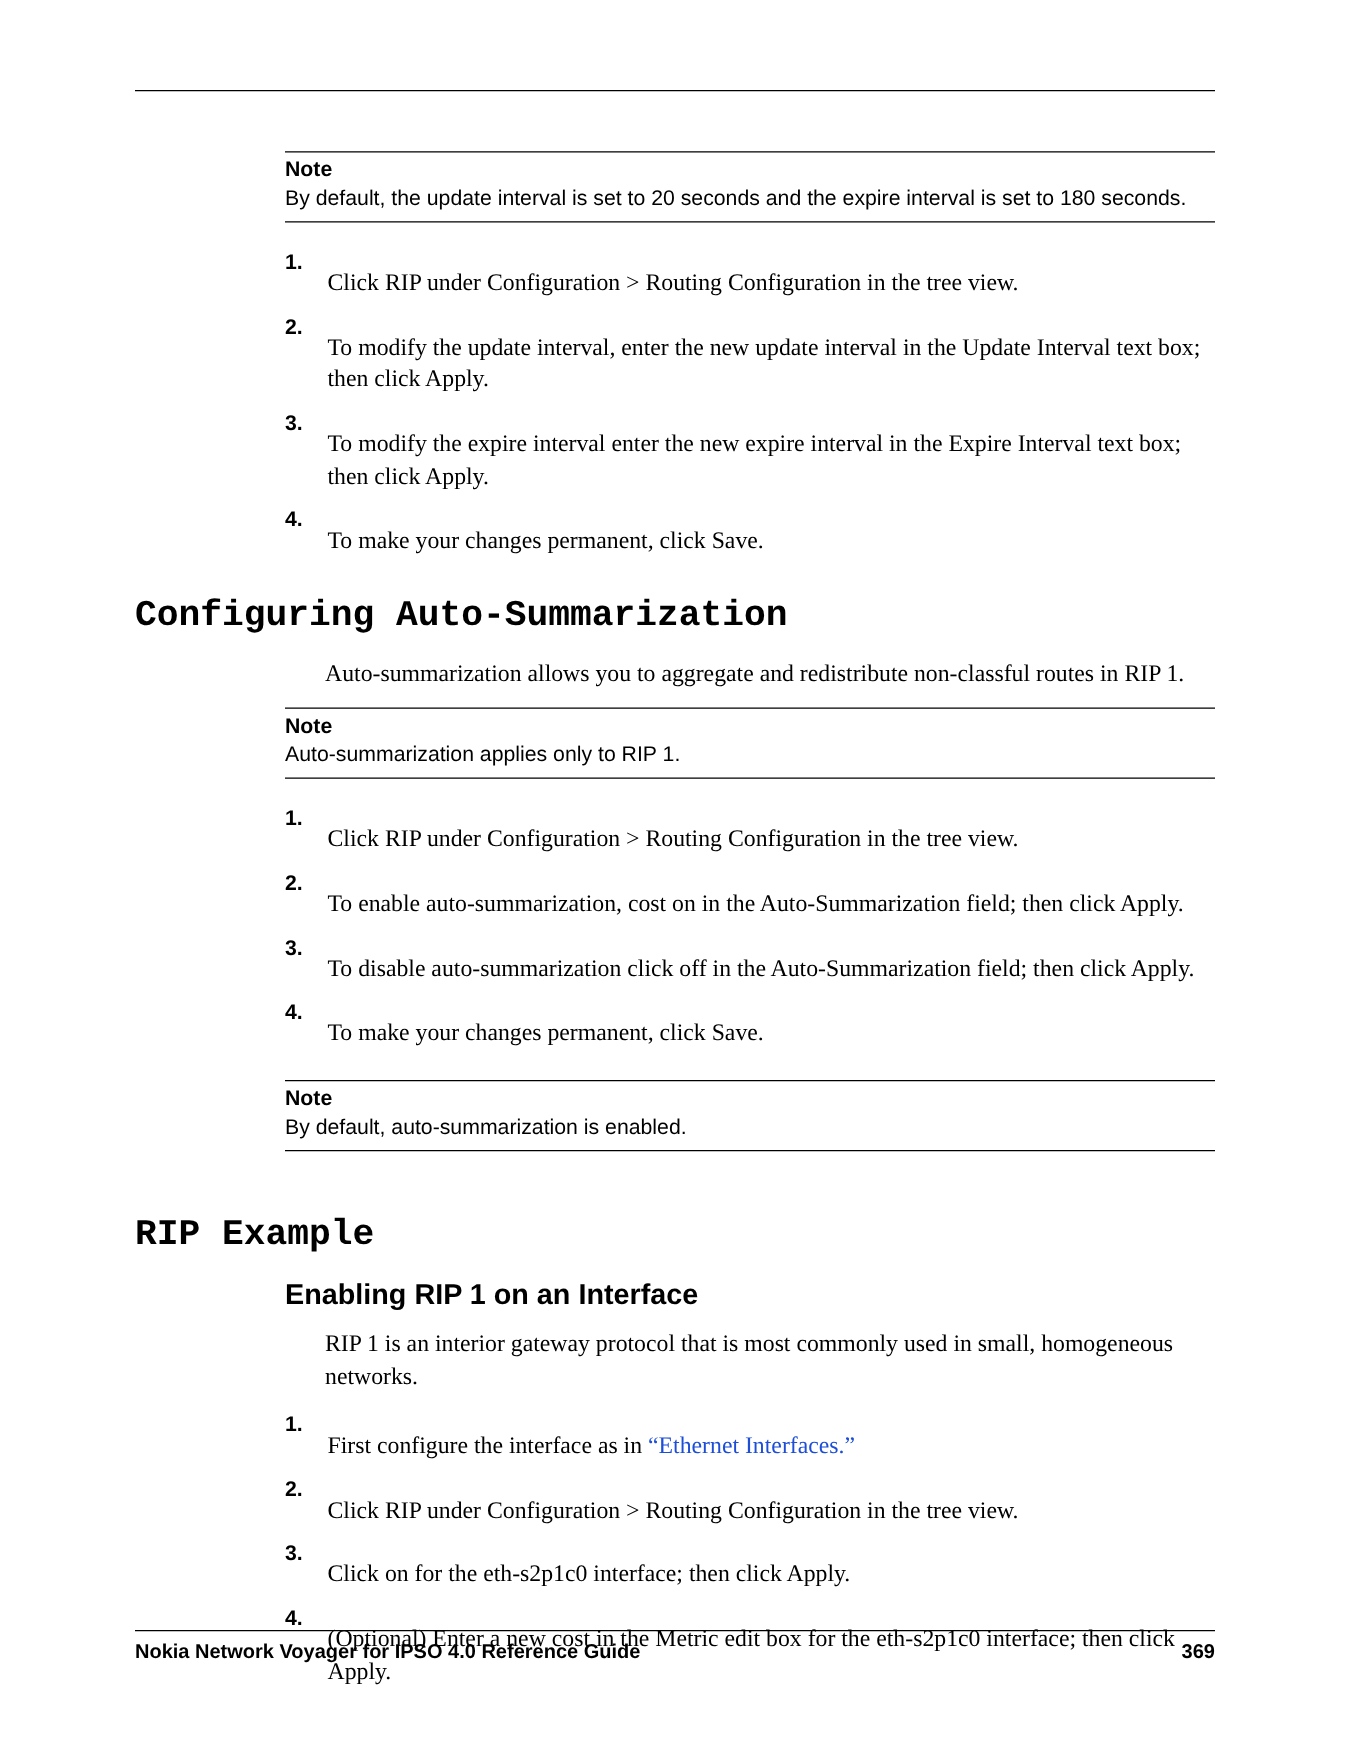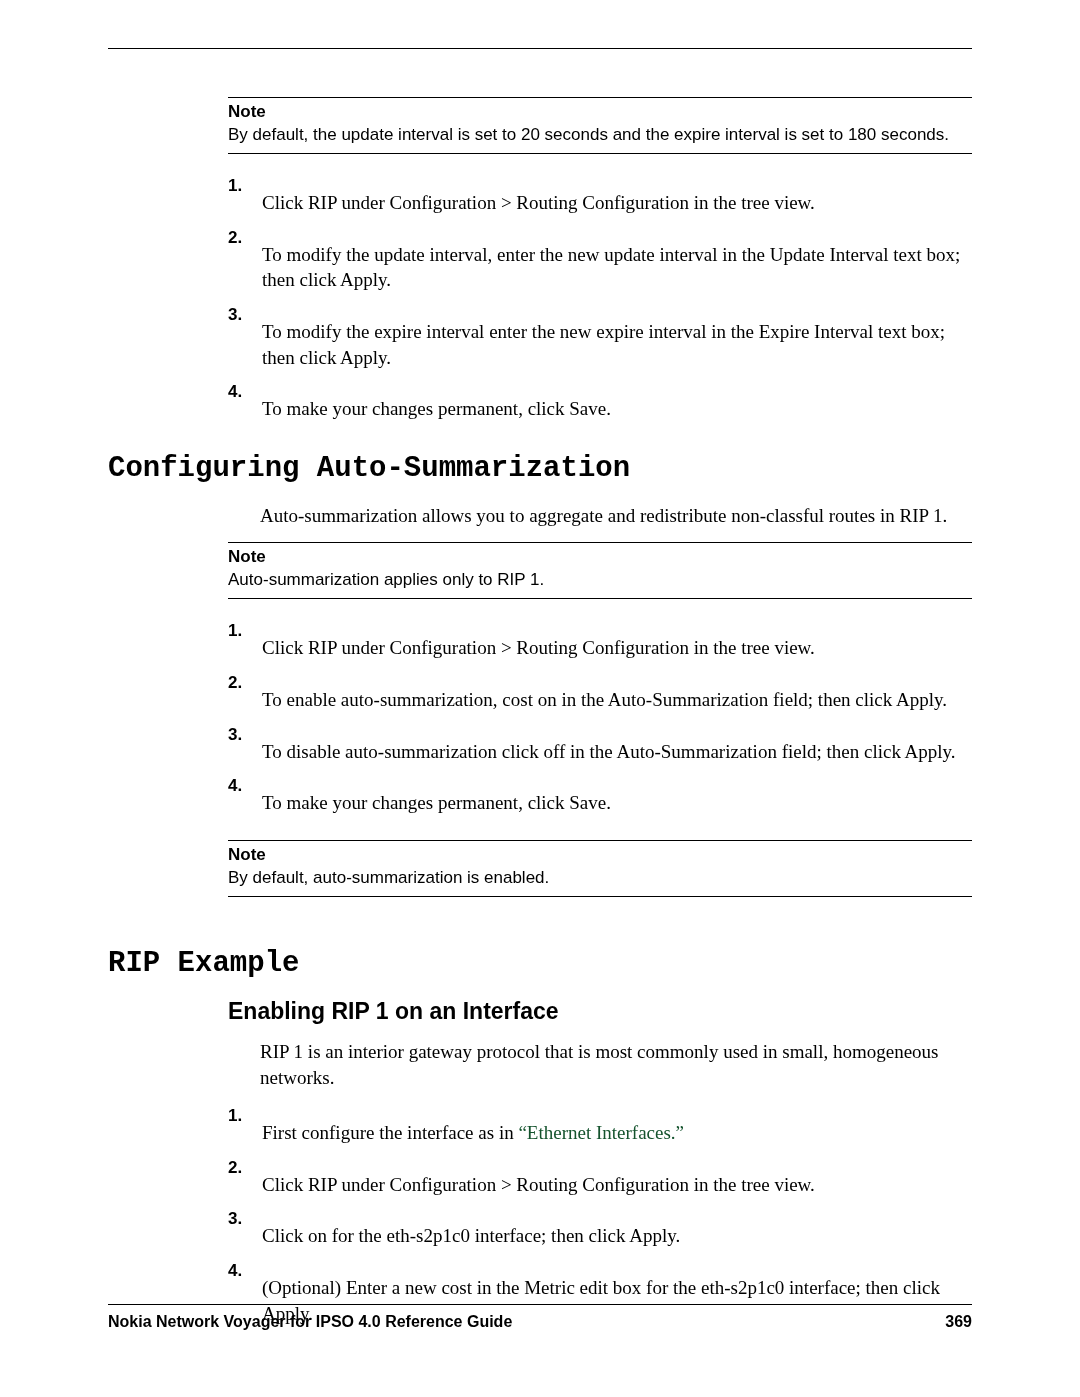--- a/index.html
+++ b/index.html
@@ -5,21 +5,21 @@
     * { margin: 0; padding: 0; box-sizing: border-box; }
     body {
       width: 1080px;
       height: 1397px;
       background: #fff;
       font-family: "Times New Roman", Times, serif;
       color: #000;
       position: relative;
     }
     .page {
-      padding: 48px 108px 0 108px;
+      padding: 72px 108px 0 108px;
     }
     .header-rule {
       border-top: 1px solid #000;
       margin-bottom: 48px;
     }
     .content-indent {
       margin-left: 120px;
     }
     .note-block {
       margin-top: 8px;
@@ -79,21 +79,21 @@
       margin-top: 12px;
       margin-bottom: 14px;
     }
     p.body {
       font-size: 19px;
       line-height: 1.35;
       margin-bottom: 14px;
       margin-left: 32px;
     }
     a.xref {
-      color: #14532d;
+      color: #1d4ed8;
       text-decoration: none;
     }
     .footer {
       position: absolute;
       left: 108px;
       right: 108px;
       bottom: 66px;
     }
     .footer-rule {
       border-top: 1px solid #000;

